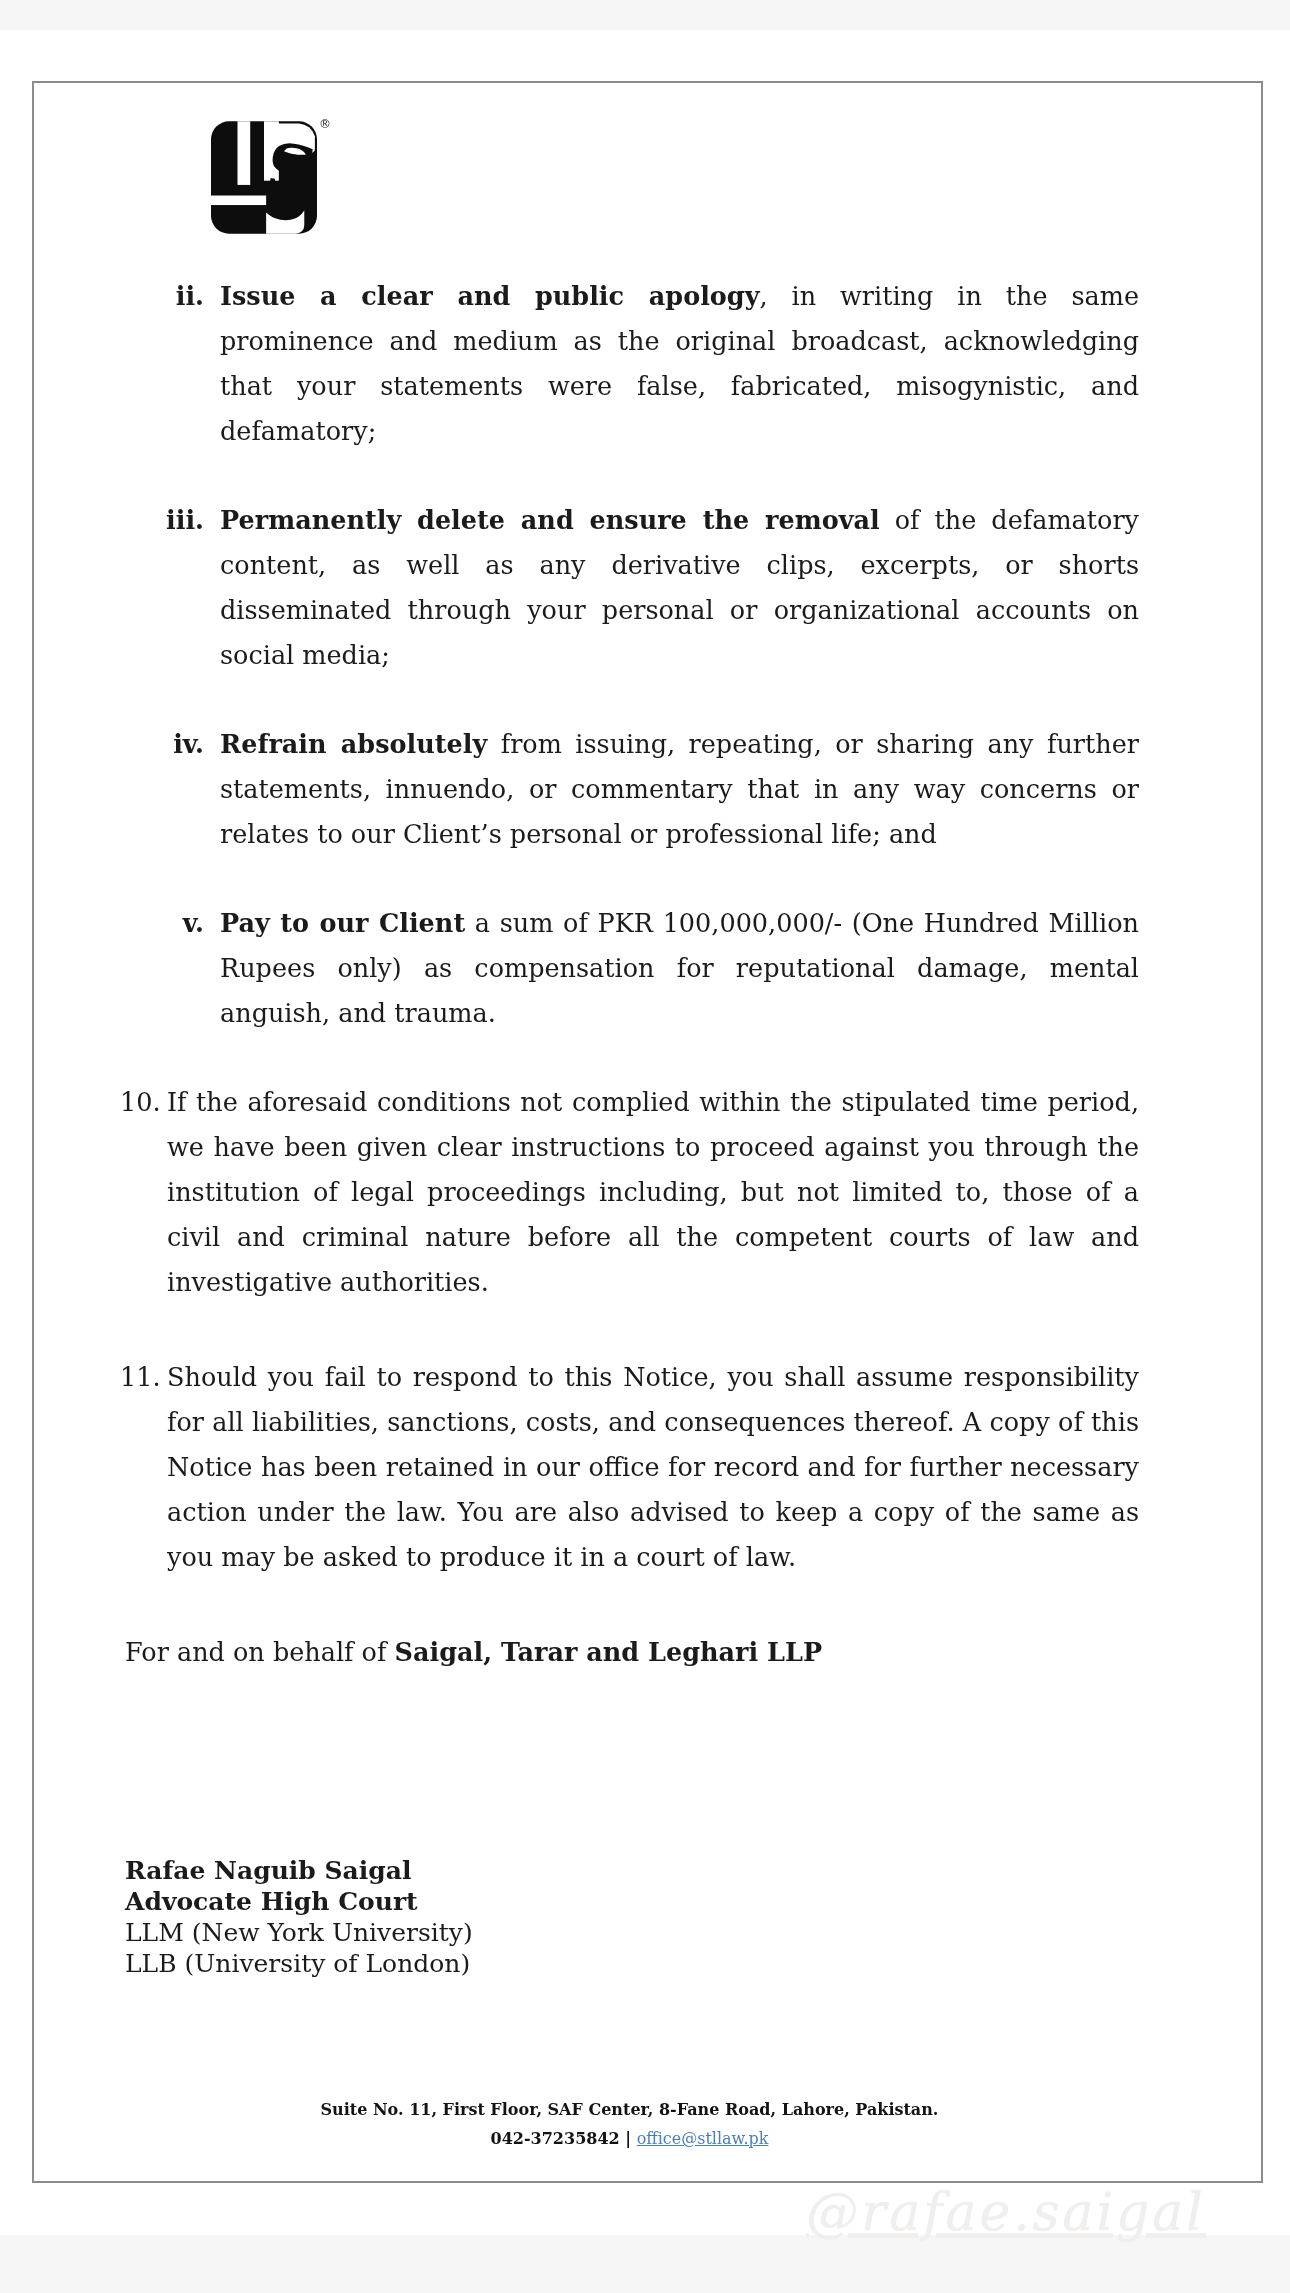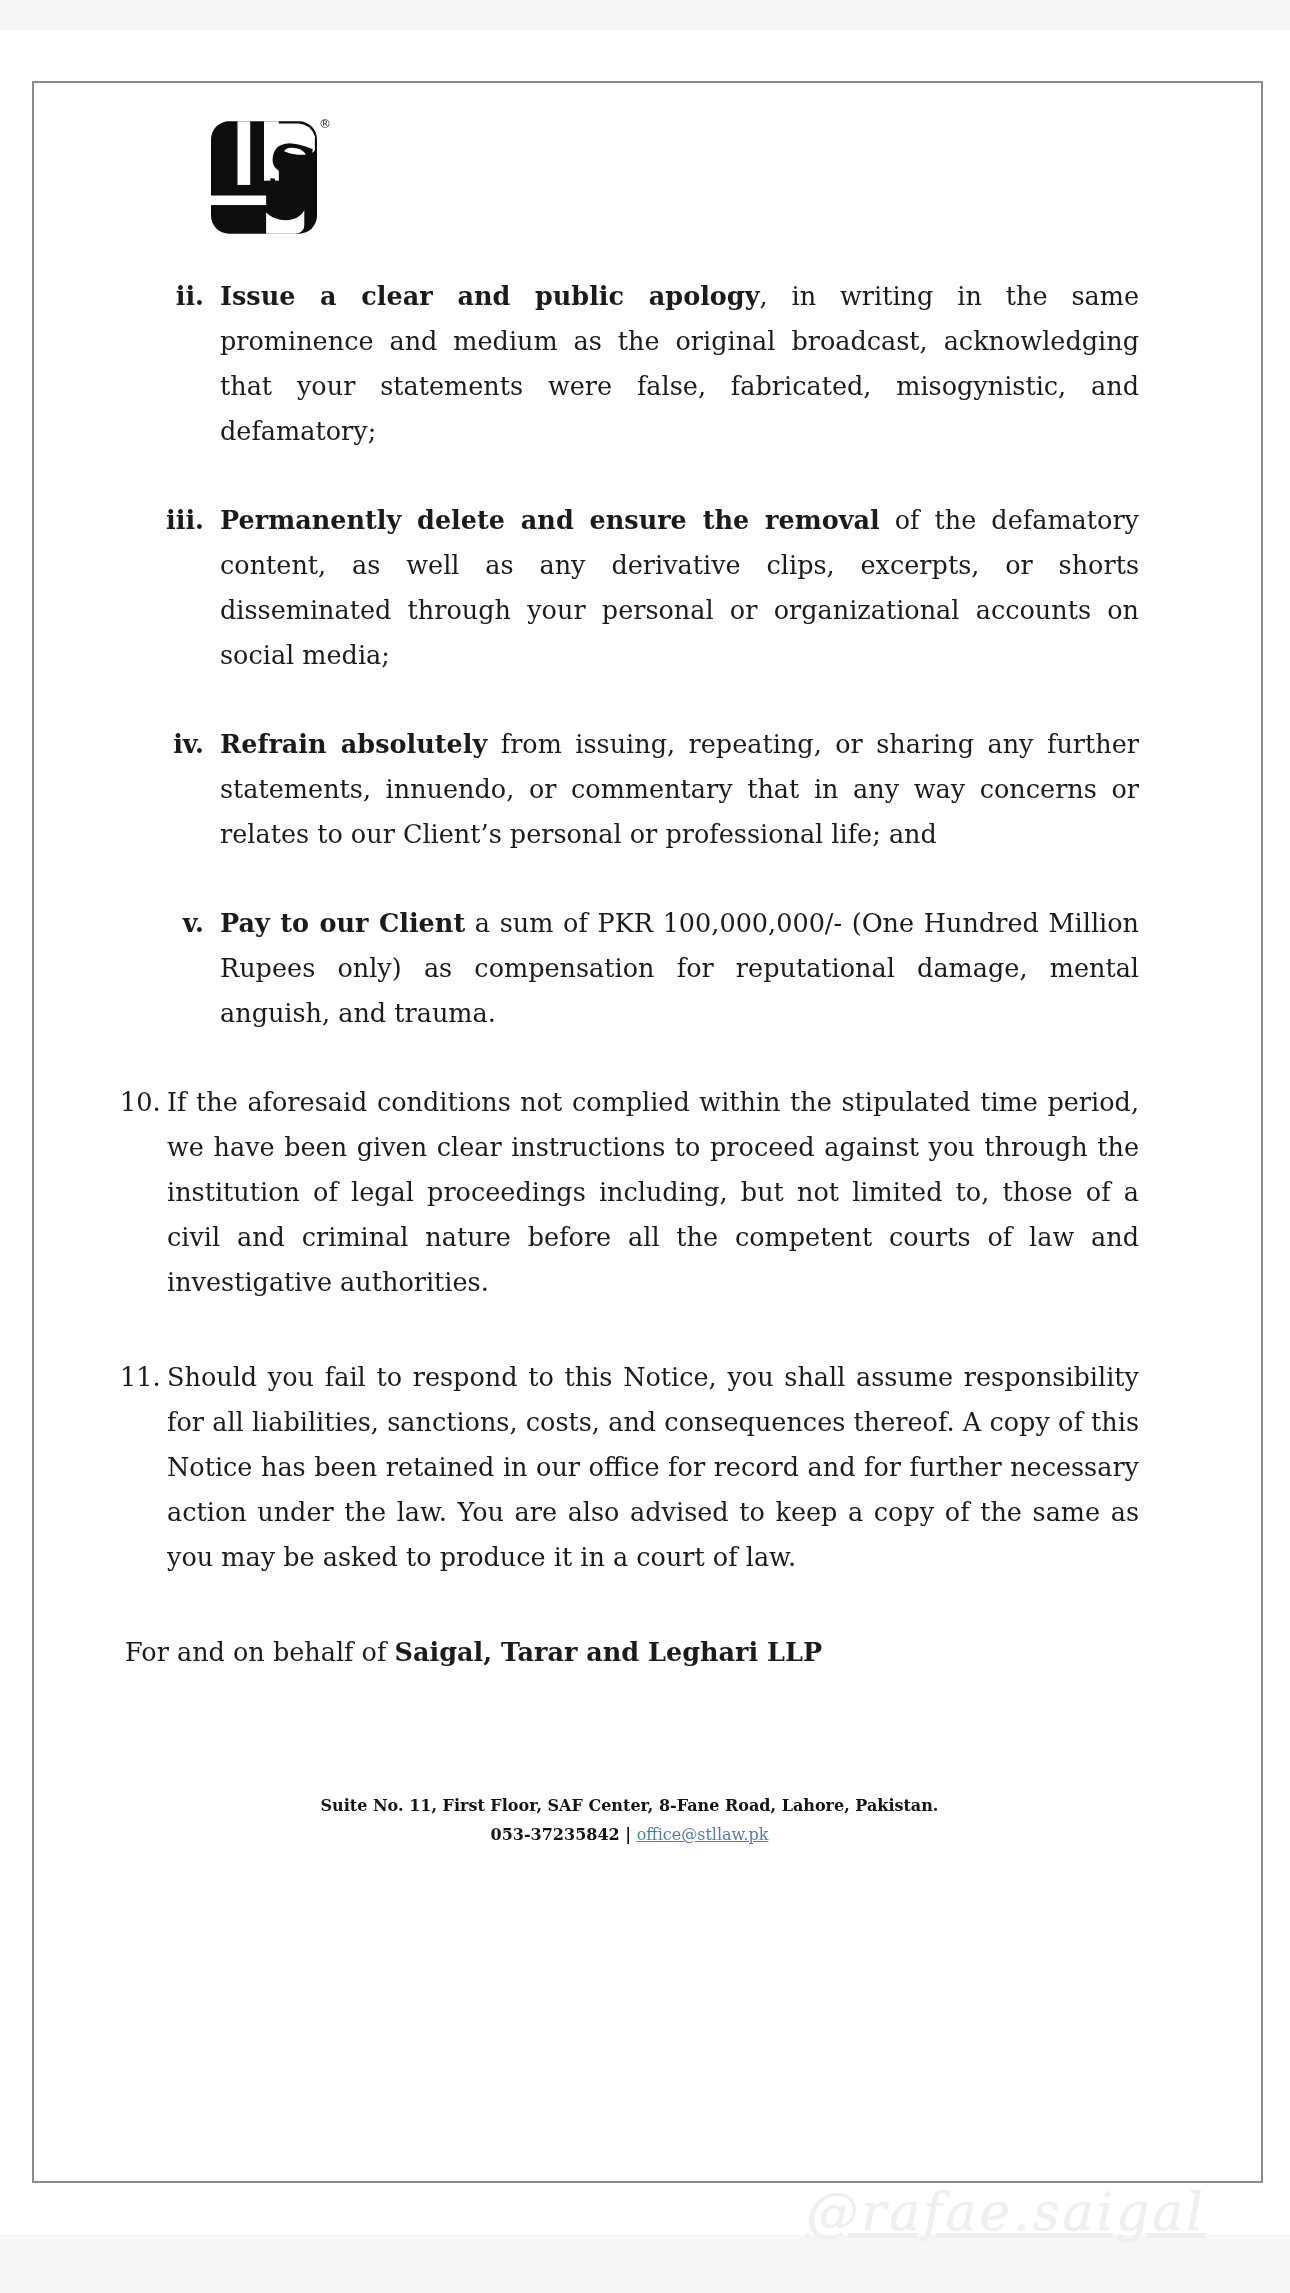--- a/index.html
+++ b/index.html
@@ -180,24 +180,30 @@
       </div>
 
       <div class="num-item">
         <div class="num-label">11.</div>
         <div class="num-body">Should you fail to respond to this Notice, you shall assume responsibility for all liabilities, sanctions, costs, and consequences thereof. A copy of this Notice has been retained in our office for record and for further necessary action under the law. You are also advised to keep a copy of the same as you may be asked to produce it in a court of law.</div>
       </div>
 
 
       <div class="behalf-line"><span>For and on behalf of </span><b>Saigal, Tarar and Leghari LLP</b></div>
 
+      <div class="signature-block">
+        <div class="sig-name">Rafae Naguib Saigal</div>
+        <div class="sig-title">Advocate High Court</div>
+        <div class="sig-degree">LLM (New York University)</div>
+        <div class="sig-degree">LLB (University of London)</div>
+      </div>
 
       <div class="letter-footer">
         <div>Suite No. 11, First Floor, SAF Center, 8-Fane Road, Lahore, Pakistan.</div>
-        <div><span>053-37235842</span><span class="pipe-sep"> </span><span class="pipe-sep">|</span><span> </span><a class="email-link" href="#">office@stllaw.pk</a></div>
+        <div><span>042-37235842</span><span class="pipe-sep"> </span><span class="pipe-sep">|</span><span> </span><a class="email-link" href="#">office@stllaw.pk</a></div>
 
       </div>
 
     </div>
   </div>
 
   <div class="watermark">@rafae.saigal</div>
 </div>
 
 </body></html>

